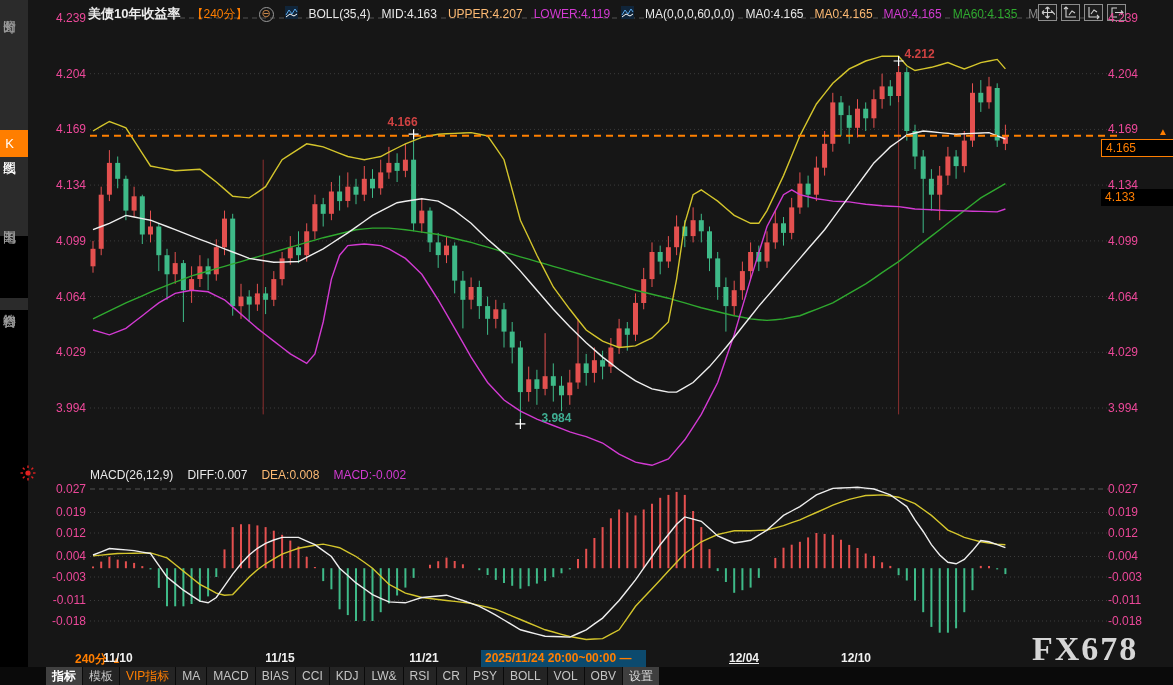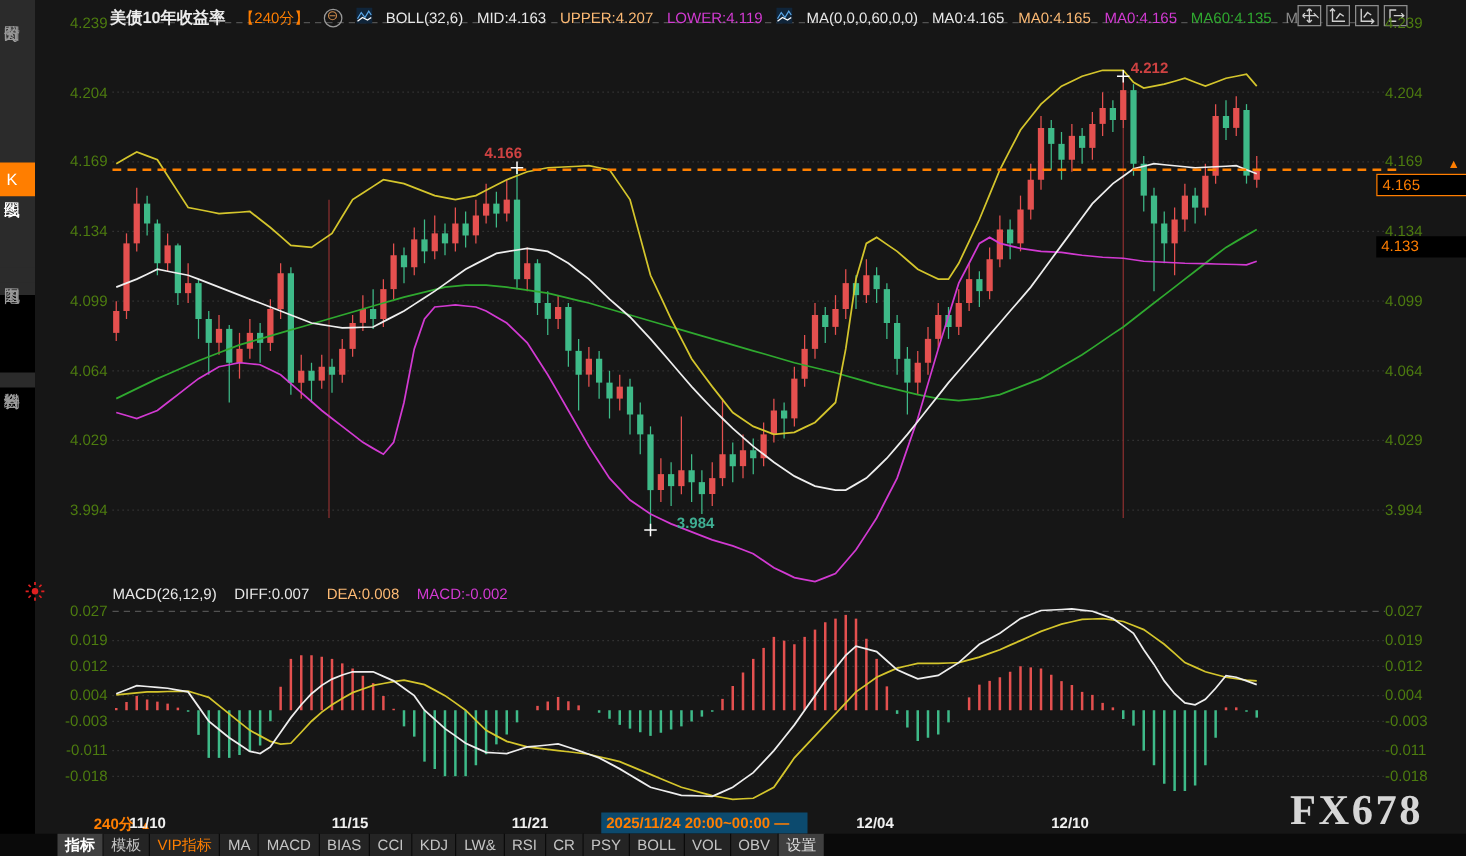--- a/index.html
+++ b/index.html
@@ -18,21 +18,21 @@
   #header .title{font-weight:bold;color:#ececec;font-size:13px;}
   .c-orange{color:#ff7e00;} .c-yellow{color:#fdba74;} .c-magenta{color:#d23ad2;}
   .c-green{color:#2fa92f;} .c-gray{color:#8a8a8a;} .c-white{color:#e8e8e8;}
   .collapse{width:13px;height:13px;border:1px solid #9a9a9a;border-radius:50%;color:#c8874a;
             font-size:11px;line-height:11px;text-align:center;}
   .mini-ind{display:inline-block;}
   #win-icons{position:absolute;left:1038px;top:4px;display:flex;gap:4px;}
   .win-icon{width:17px;height:15px;border:1px solid #8d8d8d;background:#1c1c1c;display:flex;
             align-items:center;justify-content:center;cursor:pointer;}
   
-  .tick{position:absolute;font-size:12px;color:#4d7c0f;line-height:14px;}
+  .tick{position:absolute;font-size:12px;color:#ec4899;line-height:14px;}
   .tick.left{left:30px;width:56px;text-align:right;}
   .tick.right{left:1108px;width:62px;text-align:left;}
   
   #macd-header{position:absolute;left:90px;top:468px;display:flex;gap:14px;font-size:12px;color:#e4e4e4;white-space:nowrap;}
   #alarm{position:absolute;left:20px;top:465px;}
   
   .ann{position:absolute;font-size:12px;font-weight:bold;}
   #ann-peak{left:388px;top:116px;color:#ce4242;}
   #ann-high{left:905px;top:47px;color:#ce4242;}
   #ann-low{left:509px;top:427px;color:#3fae92;}
@@ -447,21 +447,21 @@
     <span class="title">美债10年收益率</span>
     <span class="c-orange">【240分】</span>
     <span class="collapse">⊖</span>
     <span class="mini-ind">
       <svg width="13" height="13">
           <rect x="0" y="0" width="13" height="13" fill="#10253a"></rect>
           <polyline points="1,9 4,4 7,8 10,3 12,6" fill="none" stroke="#5aa7e8" stroke-width="1"></polyline>
           <polyline points="1,11 5,8 9,10 12,8" fill="none" stroke="#fff" stroke-width="1"></polyline>
         </svg>
     </span>
-    <span class="c-white">BOLL(32,6)</span>
+    <span class="c-white">BOLL(35,4)</span>
     <span class="c-white">MID:4.163</span>
     <span class="c-yellow">UPPER:4.207</span>
     <span class="c-magenta">LOWER:4.119</span>
     <span class="mini-ind">
       <svg width="13" height="13">
           <rect x="0" y="0" width="13" height="13" fill="#10253a"></rect>
           <polyline points="1,9 4,4 7,8 10,3 12,6" fill="none" stroke="#5aa7e8" stroke-width="1"></polyline>
           <polyline points="1,11 5,8 9,10 12,8" fill="none" stroke="#fff" stroke-width="1"></polyline>
         </svg>
     </span>
@@ -565,21 +565,21 @@
   <div id="badge-last">4.165</div>
   <div id="badge-ma">4.133</div>
   <div id="arrow-up">▲</div>
 
   <div id="xaxis">
     <span id="period"><span>240分</span><span class="arr">▲</span></span>
     <span id="xhl">2025/11/24 20:00~00:00 —</span>
   <span class="xdate" style="left: 118px;">11/10</span>
       <span class="xdate" style="left: 280px;">11/15</span>
       <span class="xdate" style="left: 424px;">11/21</span>
-      <span class="xdate" style="left: 700px;">12/04</span>
+      <span class="xdate" style="left: 744px; text-decoration: underline;">12/04</span>
       <span class="xdate" style="left: 856px;">12/10</span>
     </div>
 
   <div id="toolbar-row">
       <div id="toolbar">
         <span class="tb-cell active">指标</span>
         <span class="tb-cell">模板</span>
         <span class="tb-cell vip">VIP指标</span>
         <span class="tb-cell">MA</span>
         <span class="tb-cell">MACD</span>

